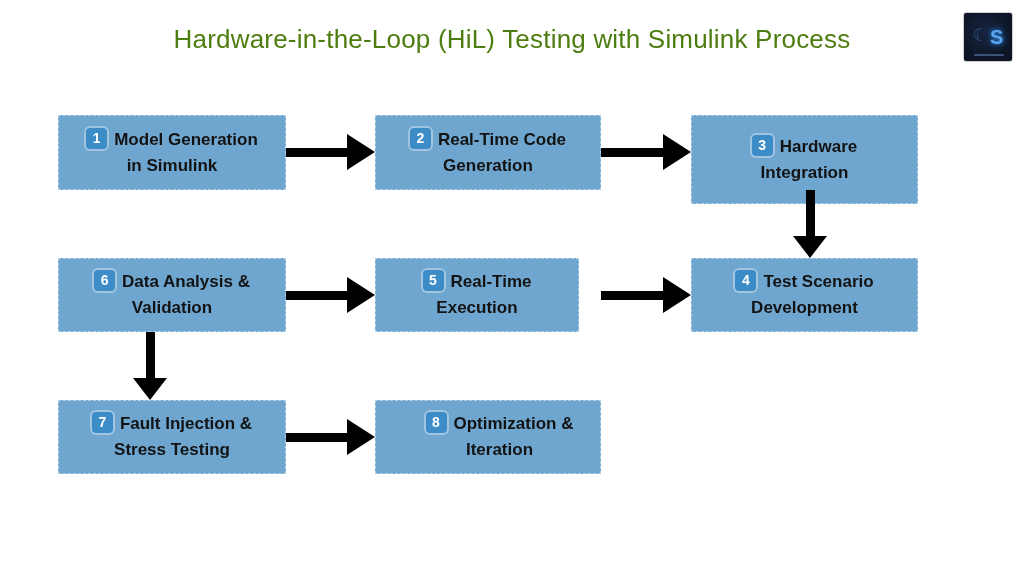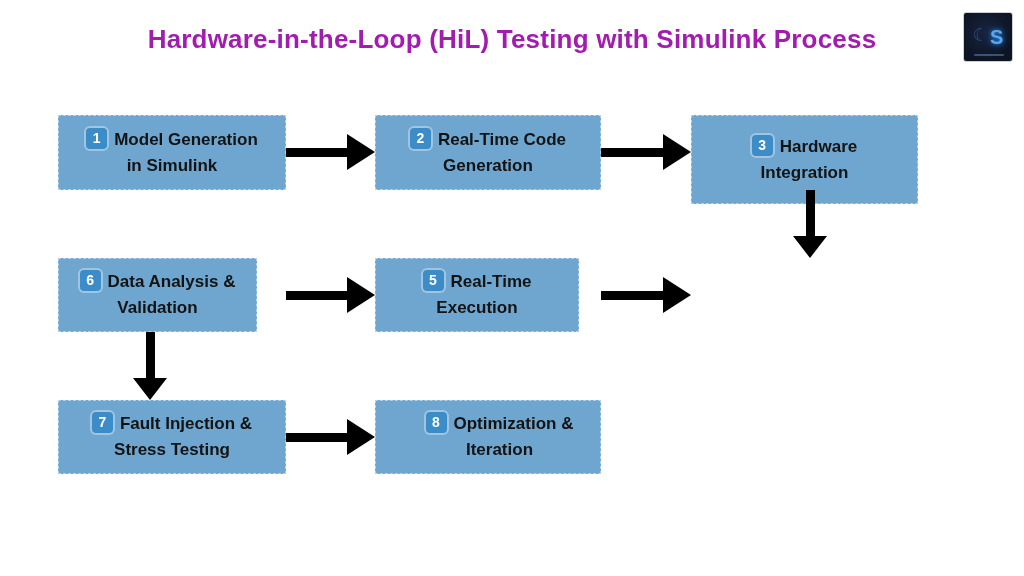--- a/index.html
+++ b/index.html
@@ -2,21 +2,21 @@
 <html><head>
 <meta charset="utf-8">
 <style>
   html,body{margin:0;padding:0;background:#fff;}
   #canvas{
     position:relative;width:1024px;height:576px;background:#ffffff;
     font-family:"Liberation Sans","DejaVu Sans",sans-serif;overflow:hidden;
   }
   .title{
     position:absolute;left:0;top:24px;width:1024px;text-align:center;
-    font-size:26px;font-weight:bold;color:#a21caf;letter-spacing:.2px;
+    font-size:26px;font-weight:normal;color:#4d7c0f;letter-spacing:.2px;
   }
   .logo{
     position:absolute;left:963px;top:12px;width:50px;height:50px;
     background:radial-gradient(circle at 45% 40%, #172440 0%, #0d1524 70%);
     border:1px solid #cfcfcf;border-radius:3px;box-sizing:border-box;
     display:flex;align-items:center;justify-content:center;
   }
   .logo .crescent{color:#2a4f7d;font-size:18px;margin-right:1px;transform:translateY(-2px);}
   .logo .s-letter{
     color:#5aa7ef;font-size:20px;font-weight:bold;
@@ -37,21 +37,21 @@
   .badge{
     display:inline-block;width:21px;height:21px;line-height:21px;border-radius:4px;
     background:#3C8CC8;color:#fff;font-size:14px;font-weight:bold;text-align:center;
     margin-right:7px;vertical-align:2px;box-shadow:0 0 0 2px rgba(255,255,255,.35);
   }
   .label{white-space:pre-line;}
   
   .b1{left:58px; top:115px; width:228px;height:75px;}
   .b2{left:375px;top:115px; width:226px;height:75px;}
   .b3{left:691px;top:115px; width:227px;height:89px;}
-  .b6{left:58px; top:258px; width:199px;height:74px;}
+  .b6{left:58px; top:258px; width:228px;height:74px;}
   .b5{left:375px;top:258px; width:204px;height:74px;}
   .b4{left:691px;top:258px; width:227px;height:74px;}
   .b7{left:58px; top:400px; width:228px;height:74px;}
   .b8{left:375px;top:400px; width:226px;height:74px;padding-left:33px;}
   
   .arrow-h{position:absolute;display:flex;align-items:center;}
   .arrow-h .shaft{flex:1;height:9px;background:#000;}
   .arrow-h .head{width:0;height:0;border-top:18px solid transparent;border-bottom:18px solid transparent;border-left:28px solid #000;}
   .a12{left:286px;top:134px;width:89px;}
   .a23{left:601px;top:134px;width:90px;}
@@ -91,20 +91,24 @@
   </div>
 
   <div class="box b6">
     <div class="box-text"><span class="badge">6</span><span class="label">Data Analysis &amp;
 Validation</span></div>
   </div>
   <div class="box b5">
     <div class="box-text"><span class="badge">5</span><span class="label">Real-Time
 Execution</span></div>
   </div>
+  <div class="box b4">
+    <div class="box-text"><span class="badge">4</span><span class="label">Test Scenario
+Development</span></div>
+  </div>
 
   <div class="box b7">
     <div class="box-text"><span class="badge">7</span><span class="label">Fault Injection &amp;
 Stress Testing</span></div>
   </div>
   <div class="box b8">
     <div class="box-text"><span class="badge">8</span><span class="label">Optimization &amp;
 Iteration</span></div>
   </div>
 

